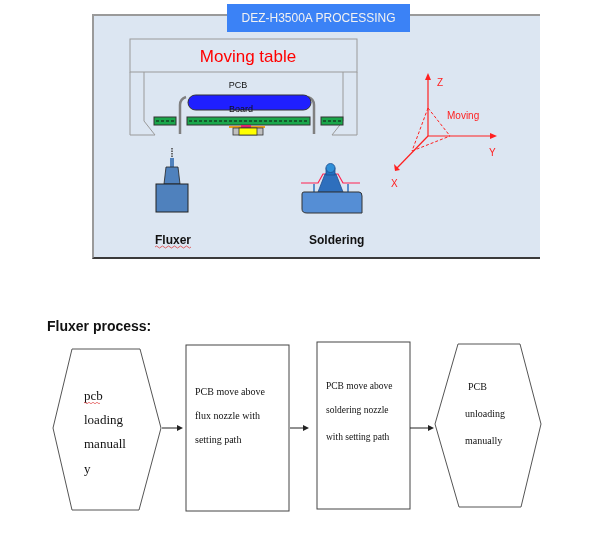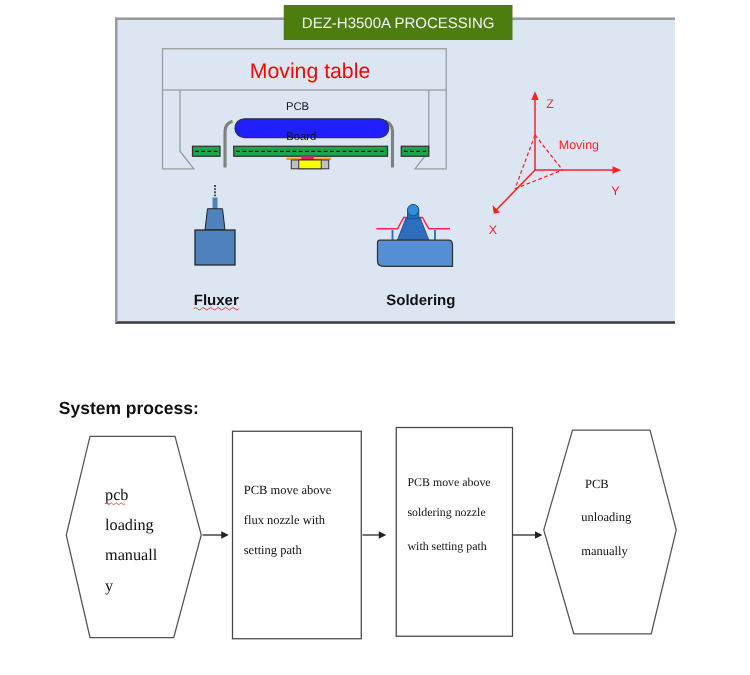--- a/index.html
+++ b/index.html
@@ -1,18 +1,18 @@
 <!DOCTYPE html>
 <html><head>
 <meta charset="utf-8">
 <style>
   html, body { margin: 0; padding: 0; }
   body { width: 600px; height: 540px; background: #ffffff; position: relative; overflow: hidden; font-family: "Liberation Sans", sans-serif; }
   .panel { position: absolute; left: 92px; top: 14px; width: 448px; height: 245px; background: #dce6f2; border-top: 2px solid #9a9a9a; border-left: 2px solid #9a9a9a; border-bottom: 2px solid #3a3a3a; box-sizing: border-box; }
-  .title-bar { position: absolute; left: 227px; top: 4px; width: 183px; height: 28px; background: #4d7c0f; color: #f2f2f2; font-size: 12px; line-height: 28px; text-align: center; }
+  .title-bar { position: absolute; left: 227px; top: 4px; width: 183px; height: 28px; background: #3b82f6; color: #f2f2f2; font-size: 12px; line-height: 28px; text-align: center; }
   .scene { position: absolute; left: 0; top: 0; }
   .lbl-bold { font-family: "Liberation Sans", sans-serif; font-weight: bold; font-size: 12px; fill: #111; }
   .heading { position: absolute; left: 47px; top: 318px; font-size: 14px; font-weight: bold; color: #111; }
   .flow-text { font-family: "Liberation Serif", serif; fill: #111; }
 </style>
 </head>
 <body>
 
 <div class="panel"></div>
 <div class="title-bar">DEZ-H3500A PROCESSING</div>
@@ -115,13 +115,13 @@
 
     <polygon points="458,344 520,344 541,424 521,507 459,507 435,424" fill="#ffffff" stroke="#555" stroke-width="1"></polygon>
     <text class="flow-text" font-size="10">
       <tspan x="468" y="390">PCB</tspan>
       <tspan x="465" y="417">unloading</tspan>
       <tspan x="465" y="444">manually</tspan>
     </text>
   </g>
 </svg>
 
-<div class="heading">System process:</div>
+<div class="heading">Fluxer process:</div>
 
 </body></html>

